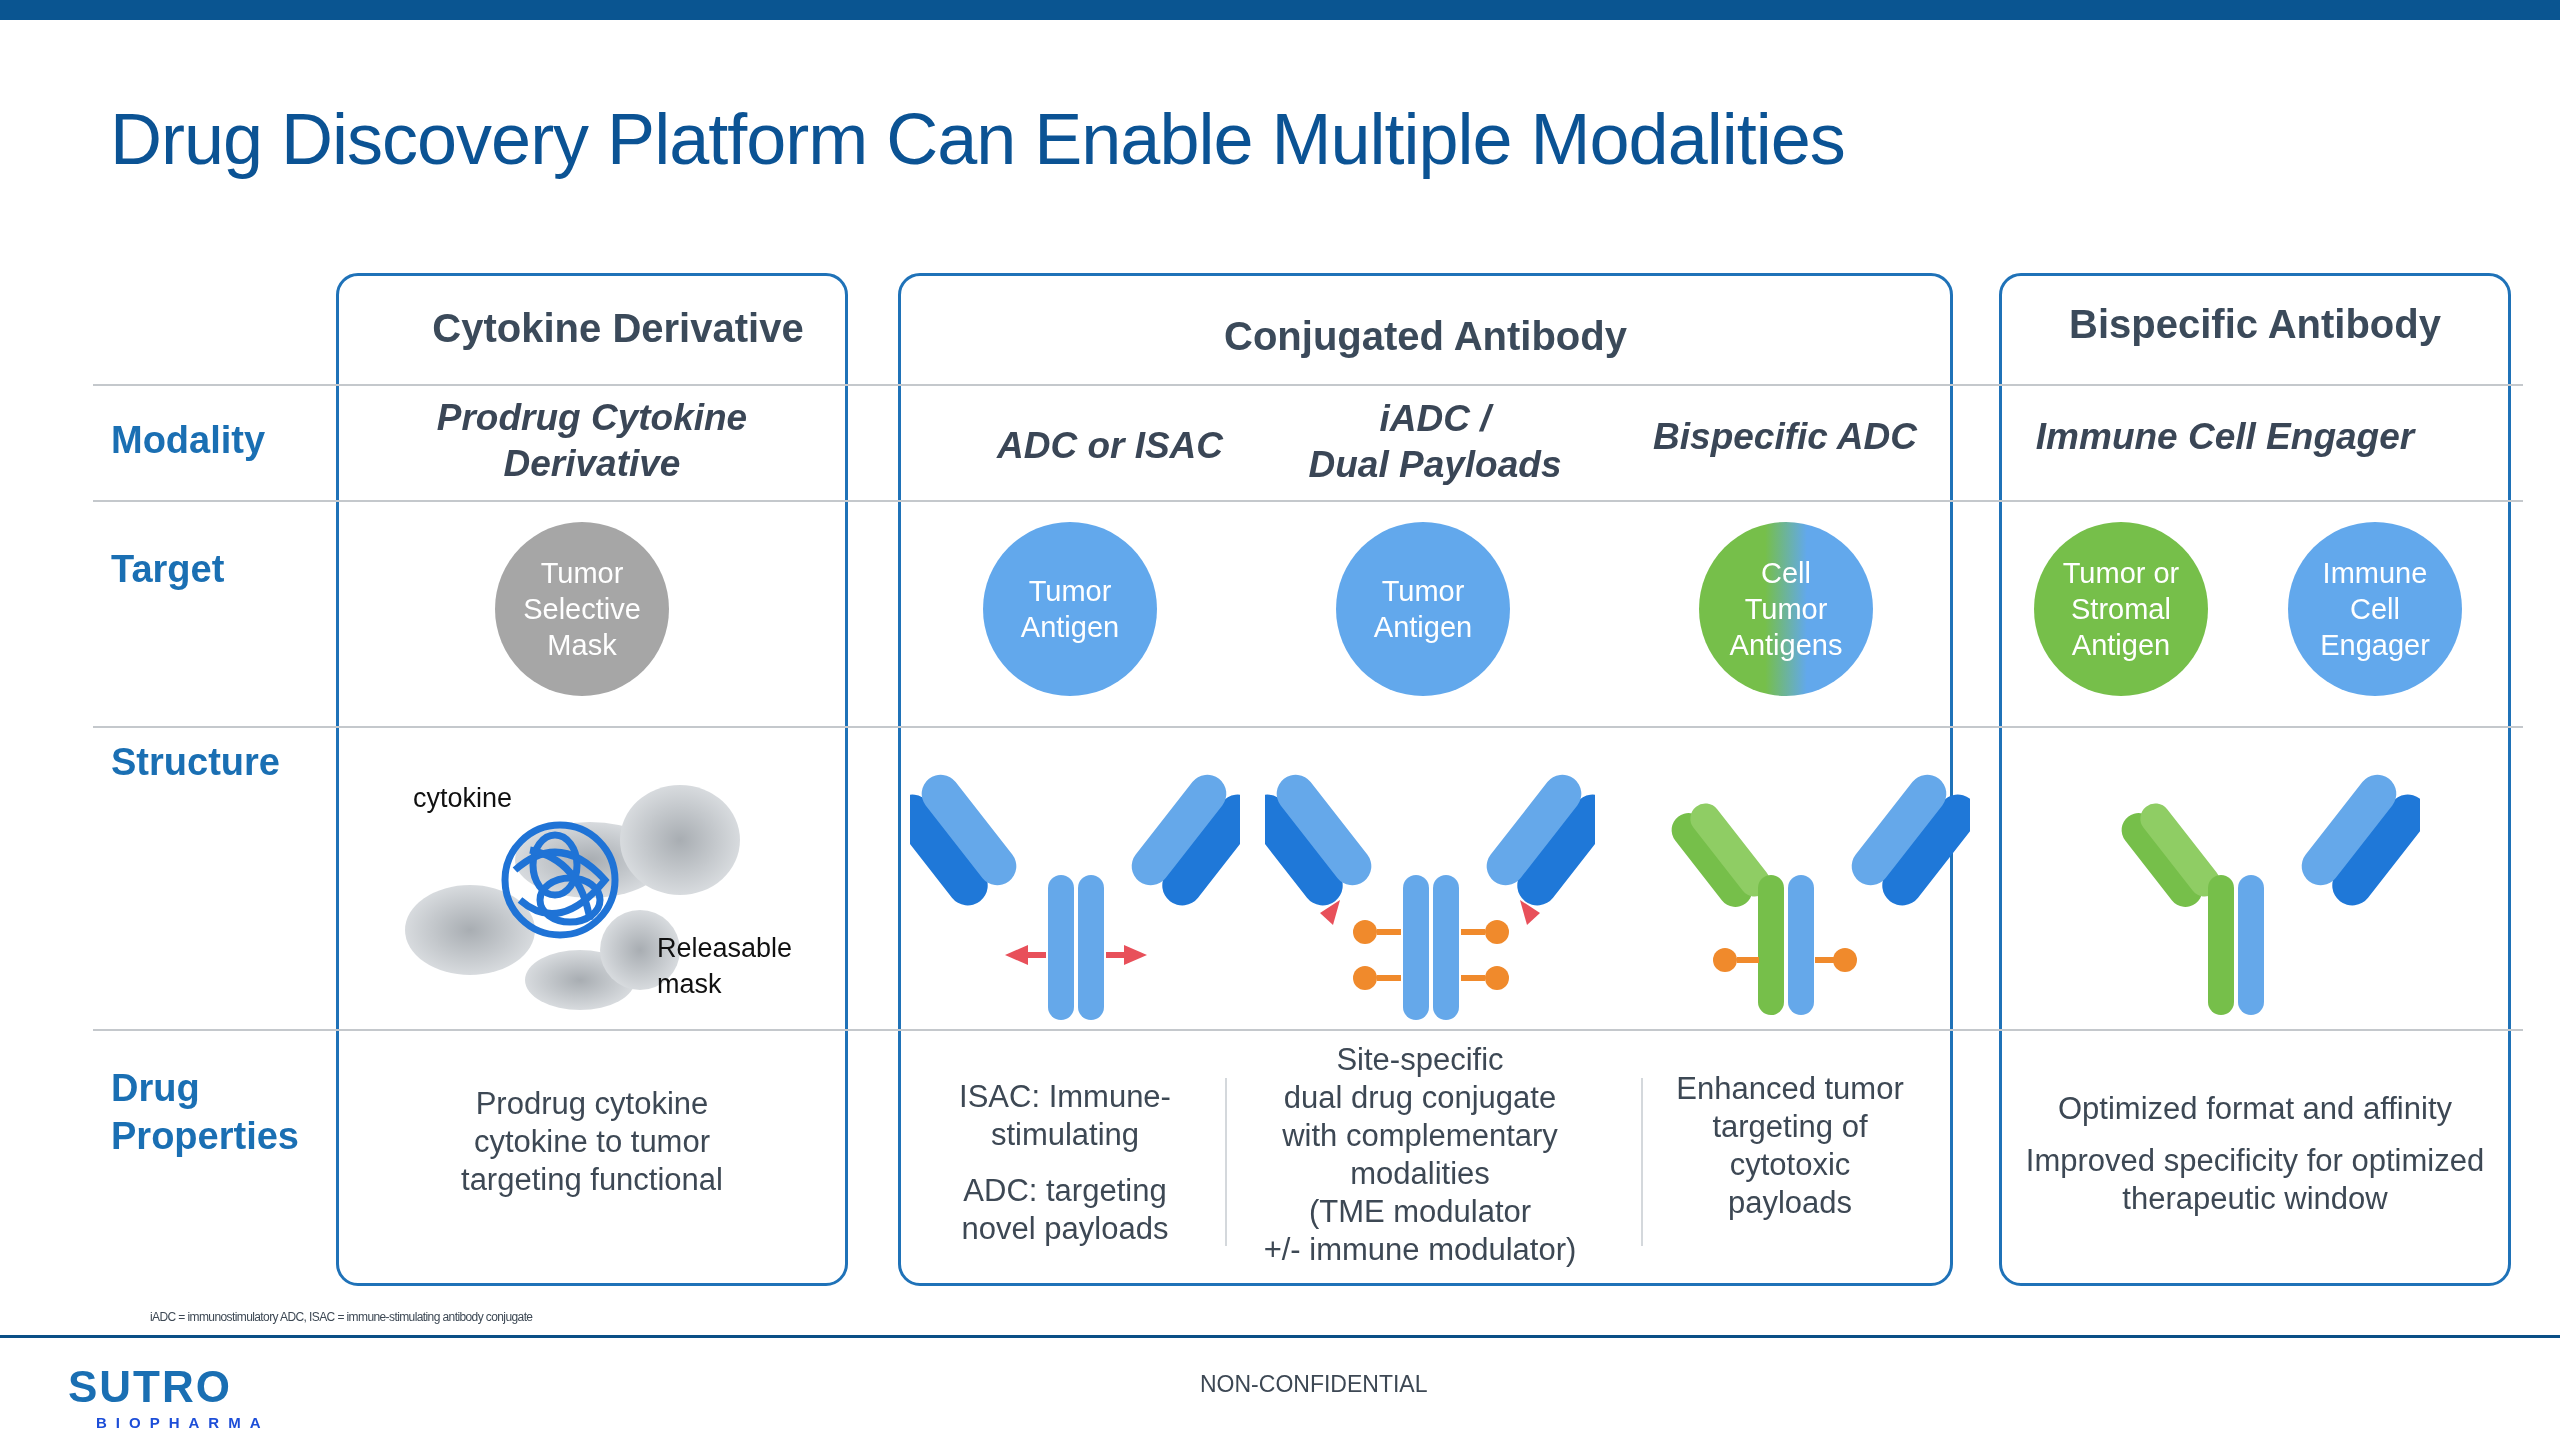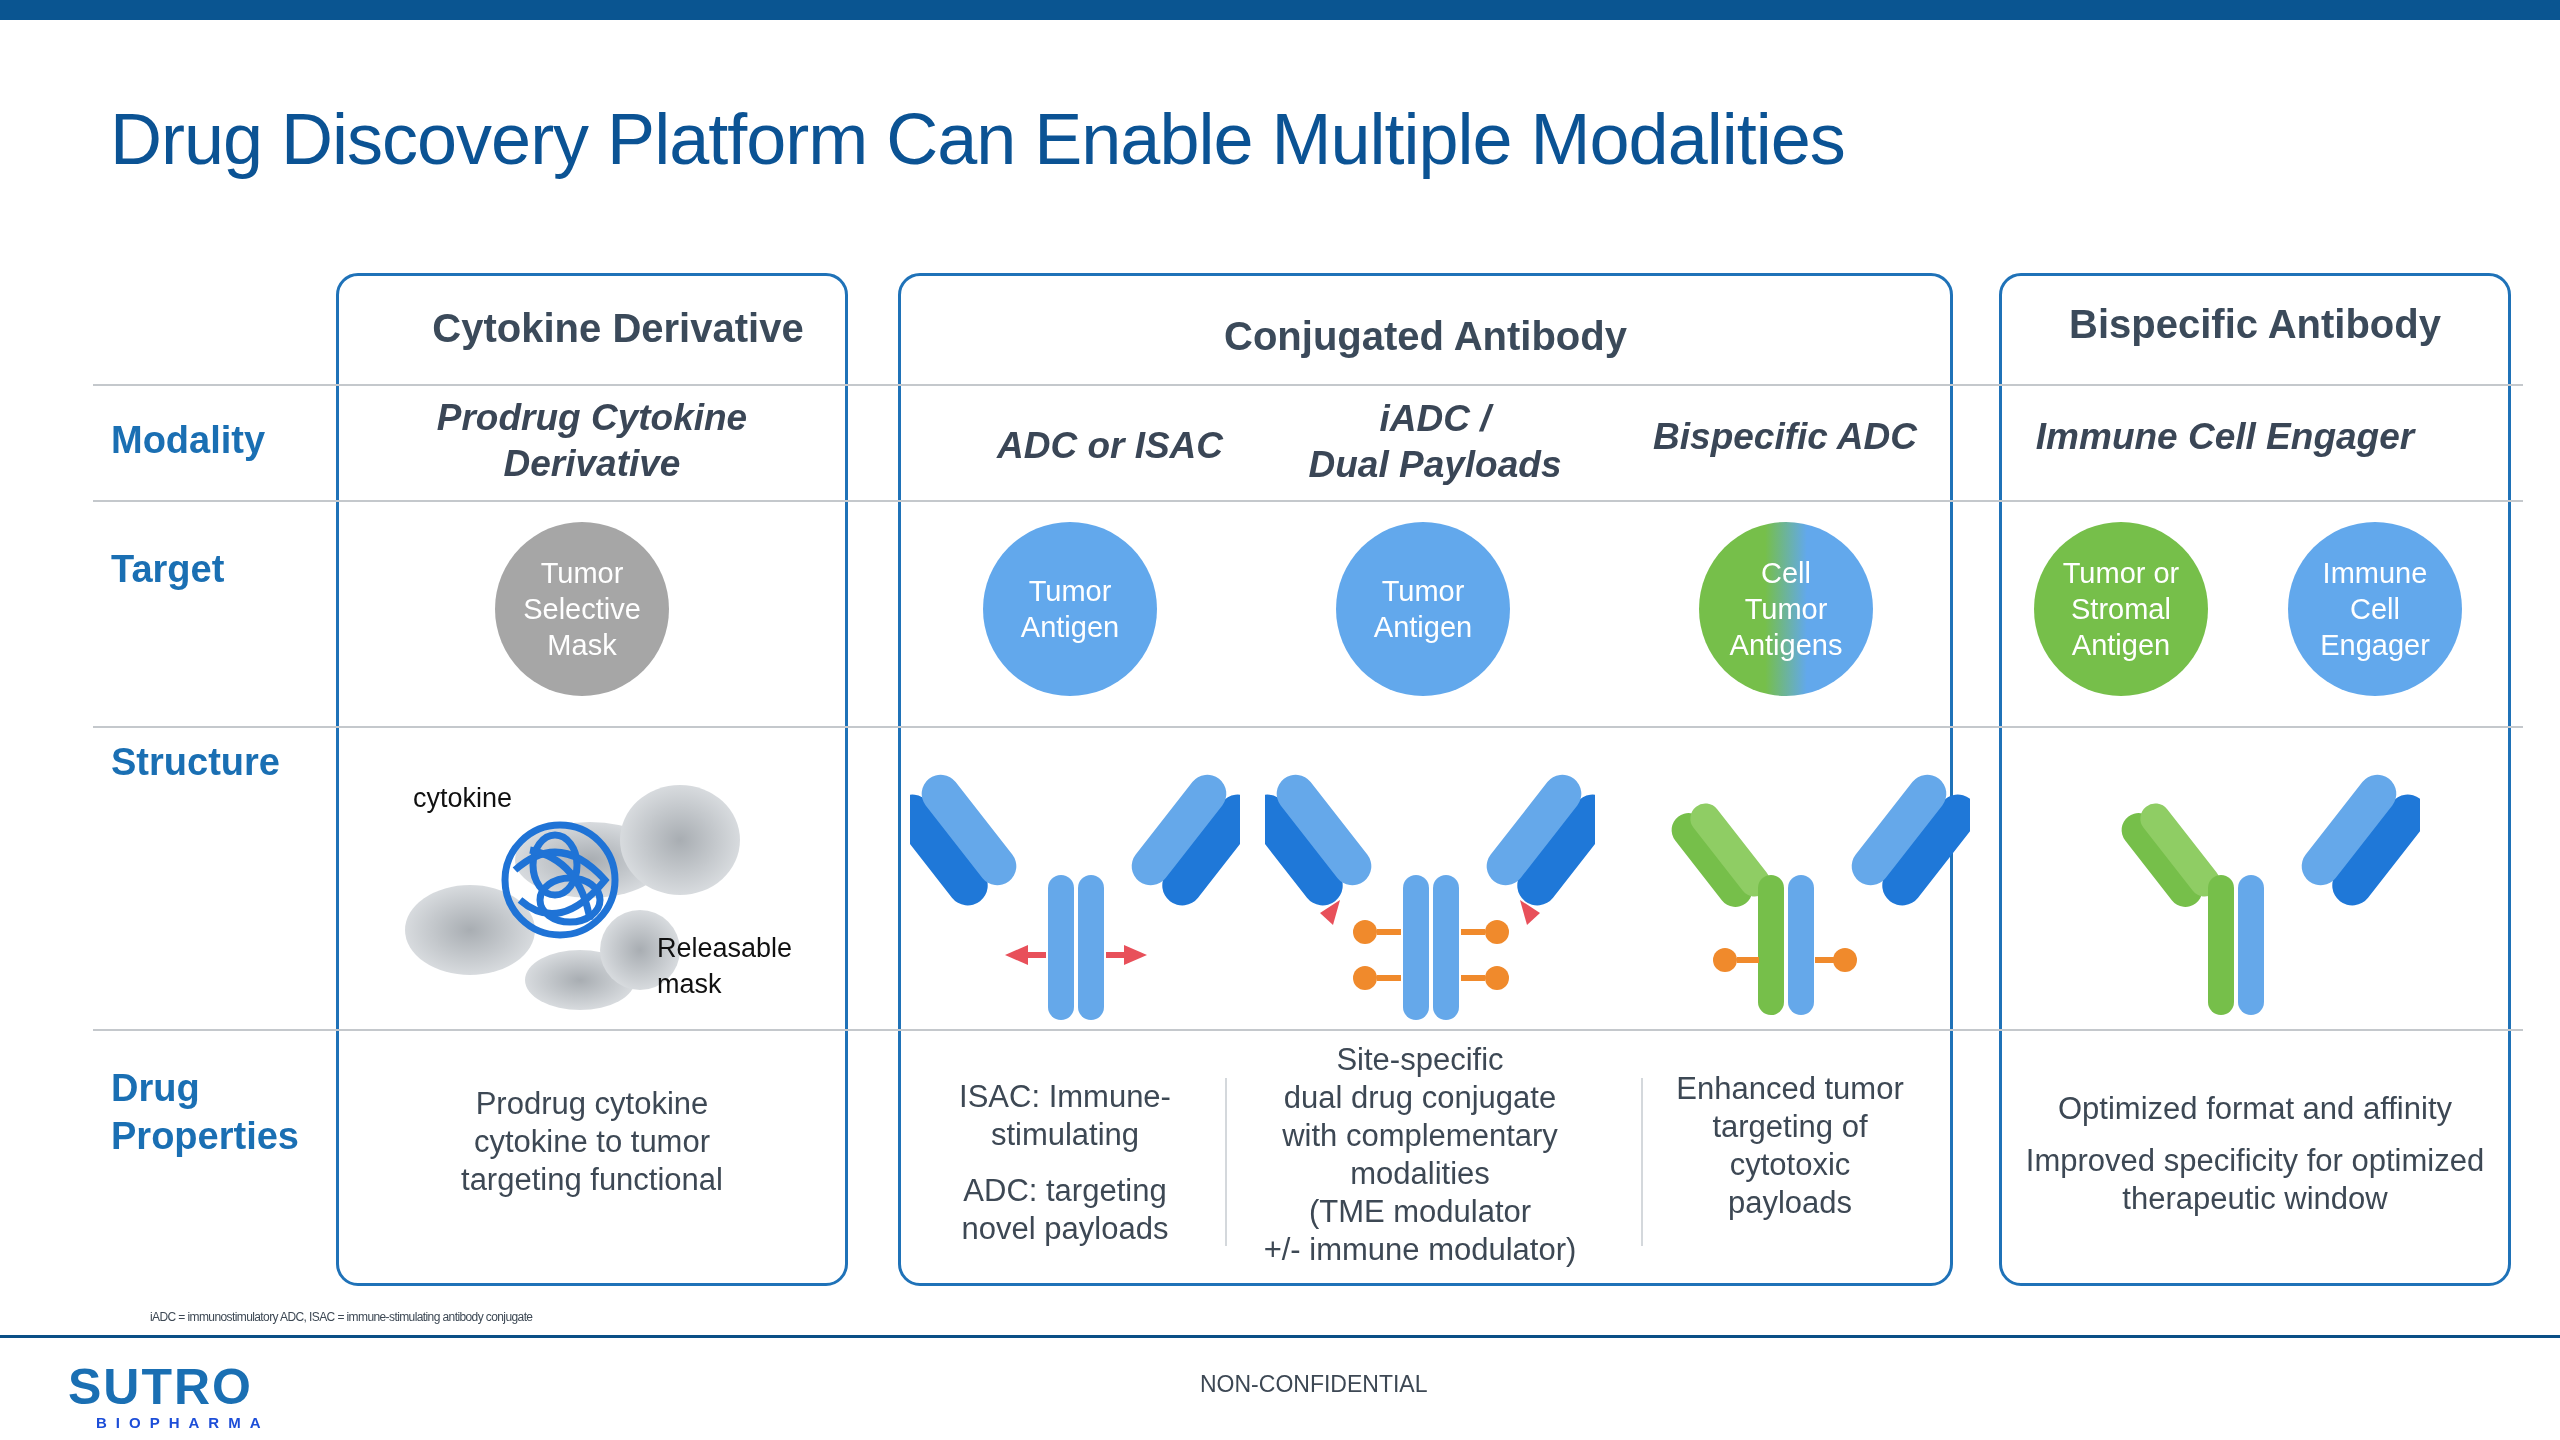--- a/index.html
+++ b/index.html
@@ -12,21 +12,21 @@
   .rowlabel{position:absolute;left:111px;color:#1a6fb3;font-weight:bold;font-size:38px;line-height:48px;}
   .hdr{position:absolute;text-align:center;color:#3b4a5a;font-weight:bold;font-size:40px;white-space:nowrap;}
   .mod{position:absolute;text-align:center;color:#3a4656;font-weight:bold;font-style:italic;font-size:37px;line-height:46px;}
   .circle{position:absolute;width:174px;height:174px;border-radius:50%;display:flex;align-items:center;justify-content:center;text-align:center;color:#fff;font-size:29px;line-height:36px;}
   .prop{position:absolute;text-align:center;color:#3d4854;font-size:31px;line-height:38px;}
   .vsep{position:absolute;width:2px;background:#d4d8dc;}
   .foot-line{left:0;top:1335px;width:2560px;height:3px;background:#0b4f86;}
   .footnote{left:150px;top:1310px;font-size:12px;color:#3d4854;letter-spacing:-0.6px;white-space:nowrap;}
   .confid{left:1200px;top:1371px;font-size:23px;color:#3d4854;white-space:nowrap;}
   .logo{left:68px;top:1362px;}
-  .logo-main{font-size:50px;font-weight:bold;color:#1a6fb3;letter-spacing:2px;line-height:50px;}
+  .logo-main{font-size:44px;font-weight:bold;color:#1a6fb3;letter-spacing:2px;line-height:50px;}
   .logo-sub{font-size:15px;font-weight:bold;color:#1d4ed8;letter-spacing:9px;margin-top:2px;margin-left:28px;}
   .lbl-small{position:absolute;font-size:27px;color:#111;line-height:36px;}
 </style>
 </head>
 <body>
 
 <div class="abs topbar"></div>
 <div class="abs title">Drug Discovery Platform Can Enable Multiple Modalities</div>
 
 <div class="box" style="left:336px;top:273px;width:512px;height:1013px;"></div>

